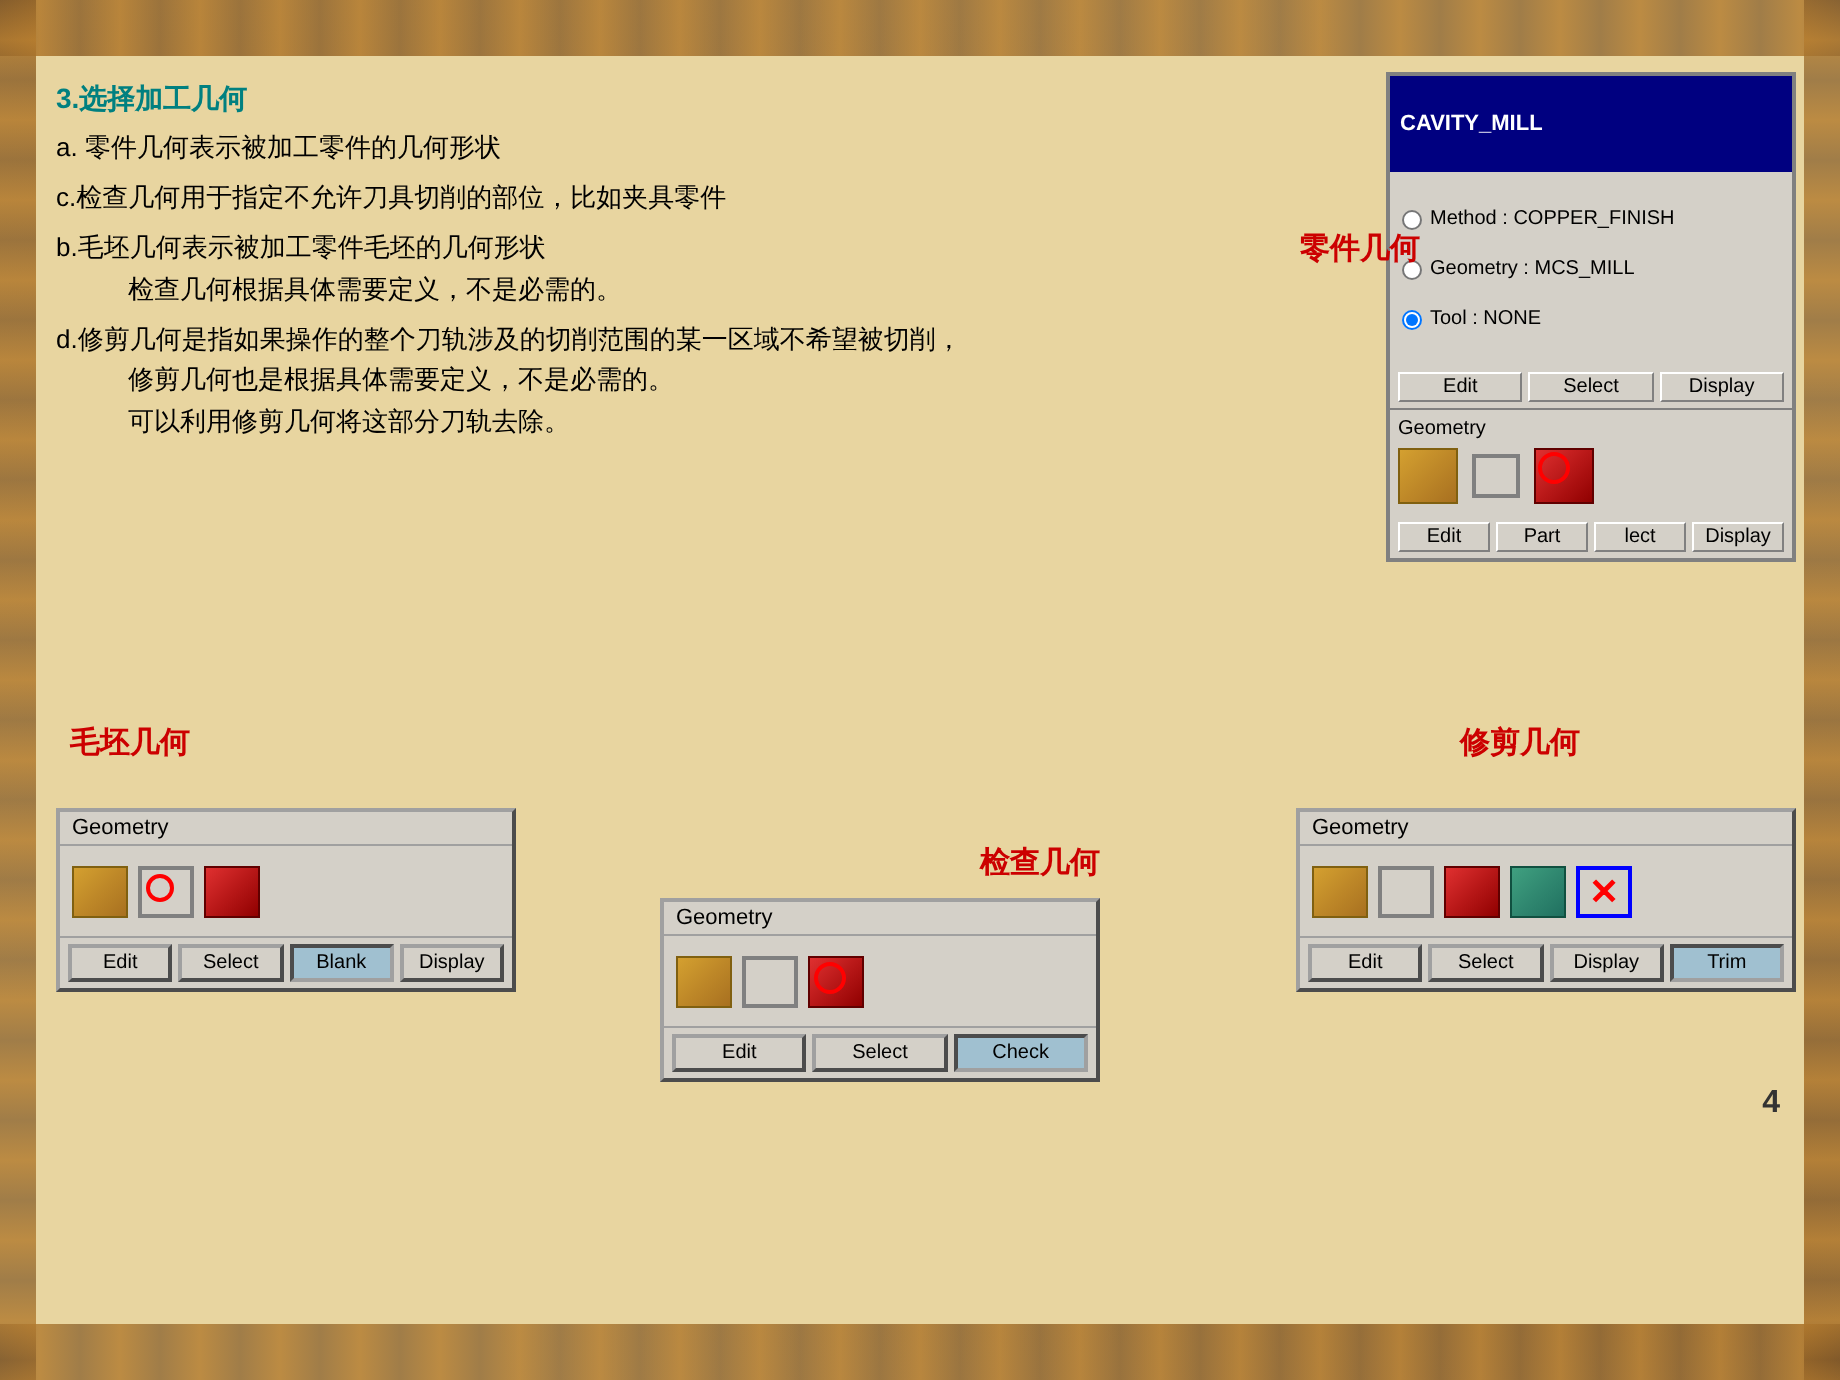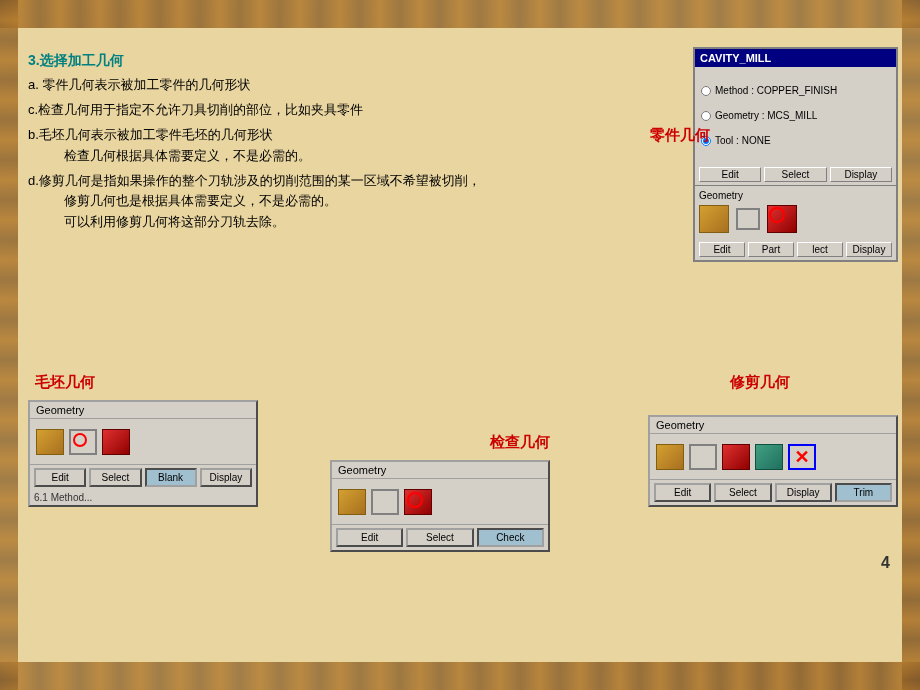--- a/index.html
+++ b/index.html
@@ -20,21 +20,21 @@
       background-color: #c8a86b;
       background-image: 
         radial-gradient(ellipse at 10% 10%, rgba(180,130,60,0.5) 0%, transparent 50%),
         radial-gradient(ellipse at 90% 90%, rgba(150,100,40,0.5) 0%, transparent 50%),
         radial-gradient(ellipse at 50% 50%, rgba(200,160,80,0.3) 0%, transparent 70%);
     }
 
     
     .slide-content {
       position: absolute;
-      top: 11px; left: 0;
+      top: 0; left: 0;
       width: 920px;
       height: 596px;
       padding: 20px 30px;
     }
 
     
     .border-top, .border-bottom {
       position: absolute;
       left: 0; right: 0;
       height: 28px;
@@ -110,21 +110,21 @@
       right: 22px;
       width: 205px;
       background: #c0c0c0;
       border: 2px solid #808080;
       font-size: 11px;
     }
 
     .cad-title-bar {
       background: #000080;
       color: white;
-      padding: 3px 5px;
+      padding: 18px 5px;
       font-size: 11px;
       font-weight: bold;
     }
 
     .cad-radio-group {
       padding: 4px 6px;
       background: #d4d0c8;
     }
 
     .cad-radio-row {
@@ -359,21 +359,20 @@
         </div>
       </div>
       <div style="width:28px;height:26px;background:linear-gradient(135deg,#e03030,#900000);border:1px solid #600000;"></div>
     </div>
     <div class="geo-panel-btns">
       <button class="geo-btn">Edit</button>
       <button class="geo-btn">Select</button>
       <button class="geo-btn active">Blank</button>
       <button class="geo-btn">Display</button>
     </div>
-    <div style="padding:2px 4px;font-size:10px;background:#d4d0c8;color:#333;">6.1 Method...</div>
   </div>
 
   <div class="geo-panel-bc">
     <div class="geo-panel-header">Geometry</div>
     <div class="geo-panel-body">
       <div style="width:28px;height:26px;background:linear-gradient(135deg,#d4a030,#a87020);border:1px solid #806010;"></div>
       <div style="position:relative;width:28px;height:26px;border:2px solid #808080;background:transparent;"></div>
       <div style="position:relative;width:28px;height:26px;background:linear-gradient(135deg,#e03030,#900000);border:1px solid #600000;">
         <div style="position:absolute;top:2px;left:2px;width:16px;height:16px;border-radius:50%;border:2px solid red;"></div>
       </div>

